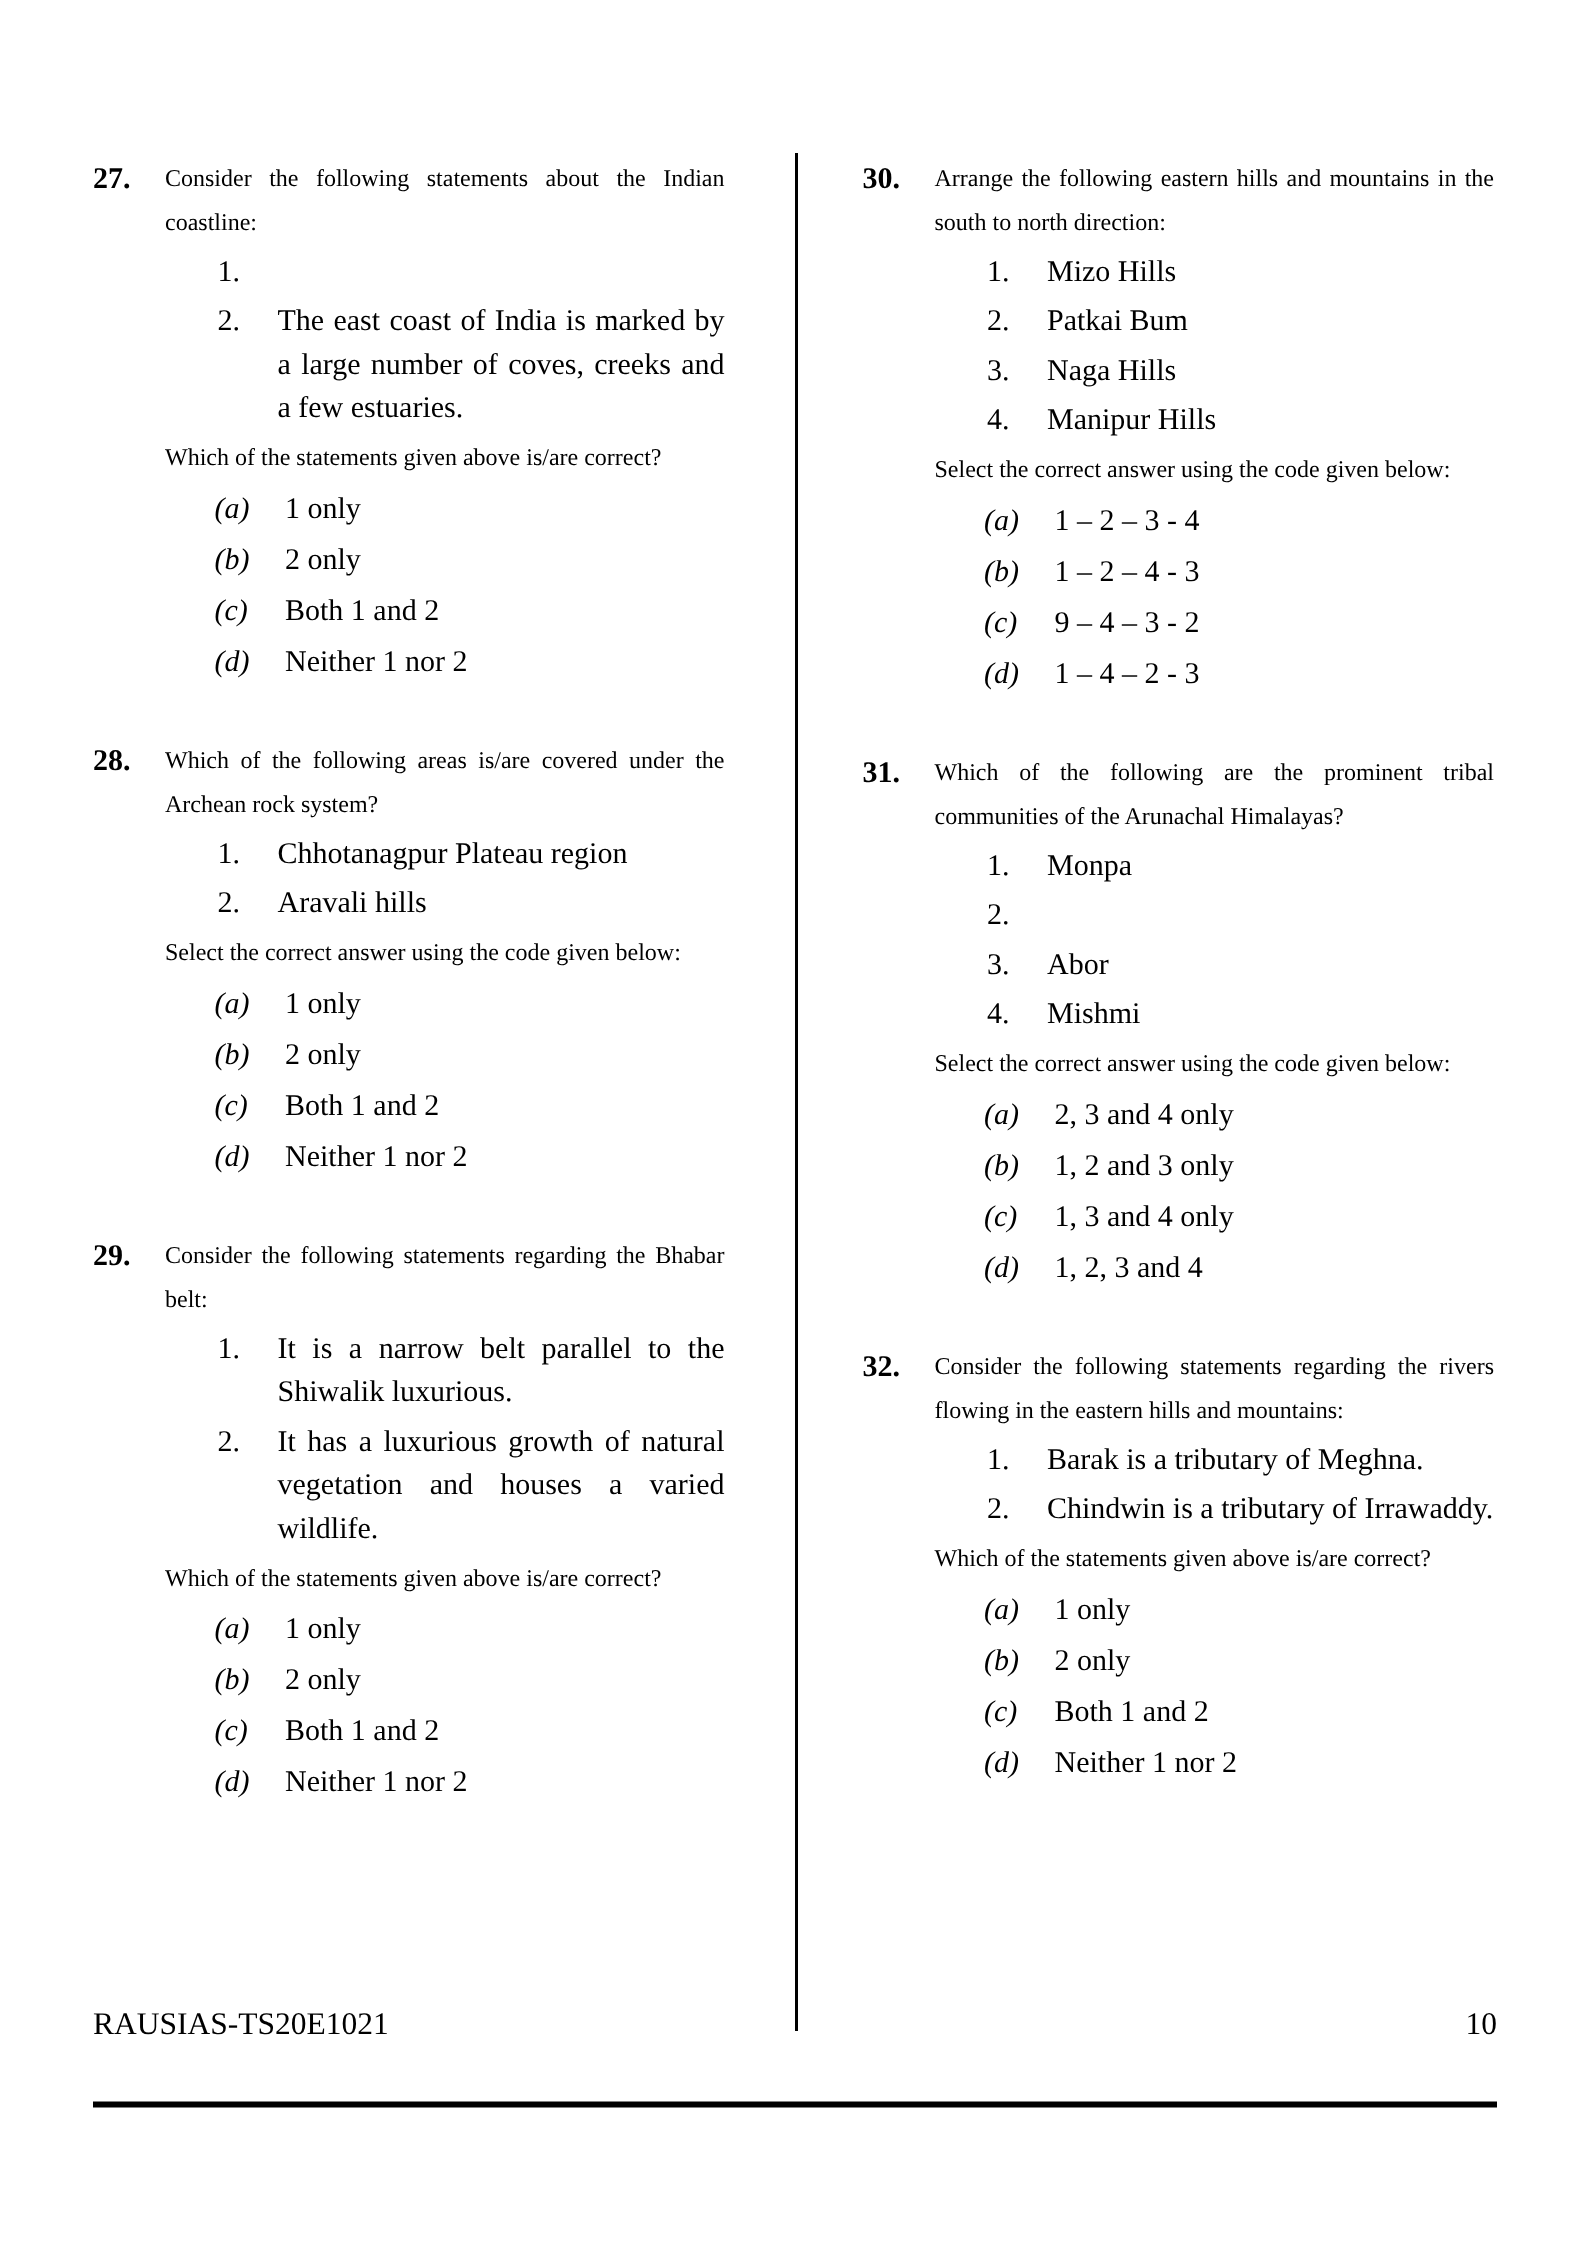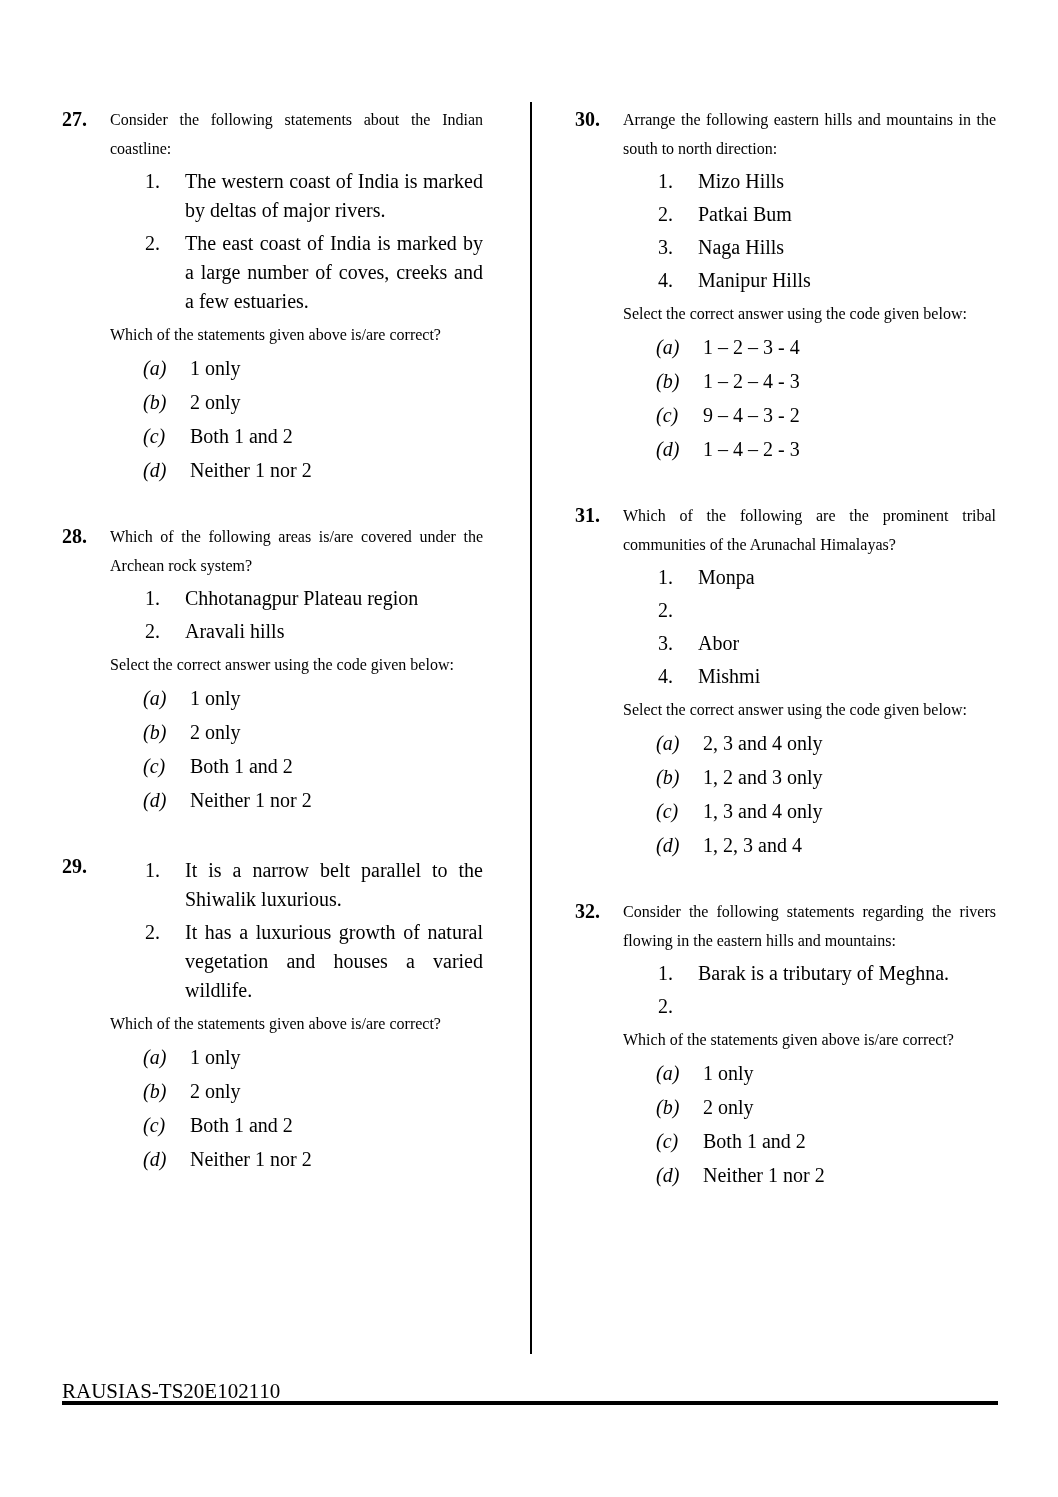--- a/index.html
+++ b/index.html
@@ -43,43 +43,42 @@
     display:flex; margin-left:33px; margin-top:5px;
     font-size:20px; line-height:29px;
   }
   .o-letter { width:47px; flex:none; font-style:italic; }
   .o-text { flex:1; }
   .footer-line {
     position:absolute; left:62px; top:1401px;
     width:936px; height:4px; background:#000000;
   }
   .footer-row {
-    position:absolute; left:62px; top:1378px; width:936px;
-    display:flex; justify-content:flex-start;
+    position:absolute; left:62px; top:1336px; width:936px;
+    display:flex; justify-content:space-between;
     font-size:21px; line-height:26px;
   }
 </style>
 </head>
 <body>
 
 <div class="page">
 
   <div class="divider"></div>
 
   <div class="content">
 
     <div class="col col-left">
 
       <section class="question">
         <span class="q-num">27.</span>
         <div class="q-body">
           <p class="q-text">Consider the following statements about the Indian coastline:</p>
           <div class="q-item">
             <span class="i-num">1.</span>
-            <span class="i-text">The western coast of India is marked by deltas of major rivers.</span>
           </div>
           <div class="q-item">
             <span class="i-num">2.</span>
             <span class="i-text">The east coast of India is marked by a large number of coves, creeks and a few estuaries.</span>
           </div>
           <p class="q-stem">Which of the statements given above is/are correct?</p>
           <div class="opt">
             <span class="o-letter">(a)</span>
             <span class="o-text">1 only</span>
           </div>
@@ -126,20 +125,21 @@
           <div class="opt">
             <span class="o-letter">(d)</span>
             <span class="o-text">Neither 1 nor 2</span>
           </div>
         </div>
       </section>
 
       <section class="question">
         <span class="q-num">29.</span>
         <div class="q-body">
+          <p class="q-text">Consider the following statements regarding the Bhabar belt:</p>
           <div class="q-item">
             <span class="i-num">1.</span>
             <span class="i-text">It is a narrow belt parallel to the Shiwalik luxurious.</span>
           </div>
           <div class="q-item">
             <span class="i-num">2.</span>
             <span class="i-text">It has a luxurious growth of natural vegetation and houses a varied wildlife.</span>
           </div>
           <p class="q-stem">Which of the statements given above is/are correct?</p>
           <div class="opt">
@@ -247,20 +247,21 @@
       <section class="question">
         <span class="q-num">32.</span>
         <div class="q-body">
           <p class="q-text">Consider the following statements regarding the rivers flowing in the eastern hills and mountains:</p>
           <div class="q-item">
             <span class="i-num">1.</span>
             <span class="i-text">Barak is a tributary of Meghna.</span>
           </div>
           <div class="q-item">
             <span class="i-num">2.</span>
+            <span class="i-text">Chindwin is a tributary of Irrawaddy.</span>
           </div>
           <p class="q-stem">Which of the statements given above is/are correct?</p>
           <div class="opt">
             <span class="o-letter">(a)</span>
             <span class="o-text">1 only</span>
           </div>
           <div class="opt">
             <span class="o-letter">(b)</span>
             <span class="o-text">2 only</span>
           </div>

